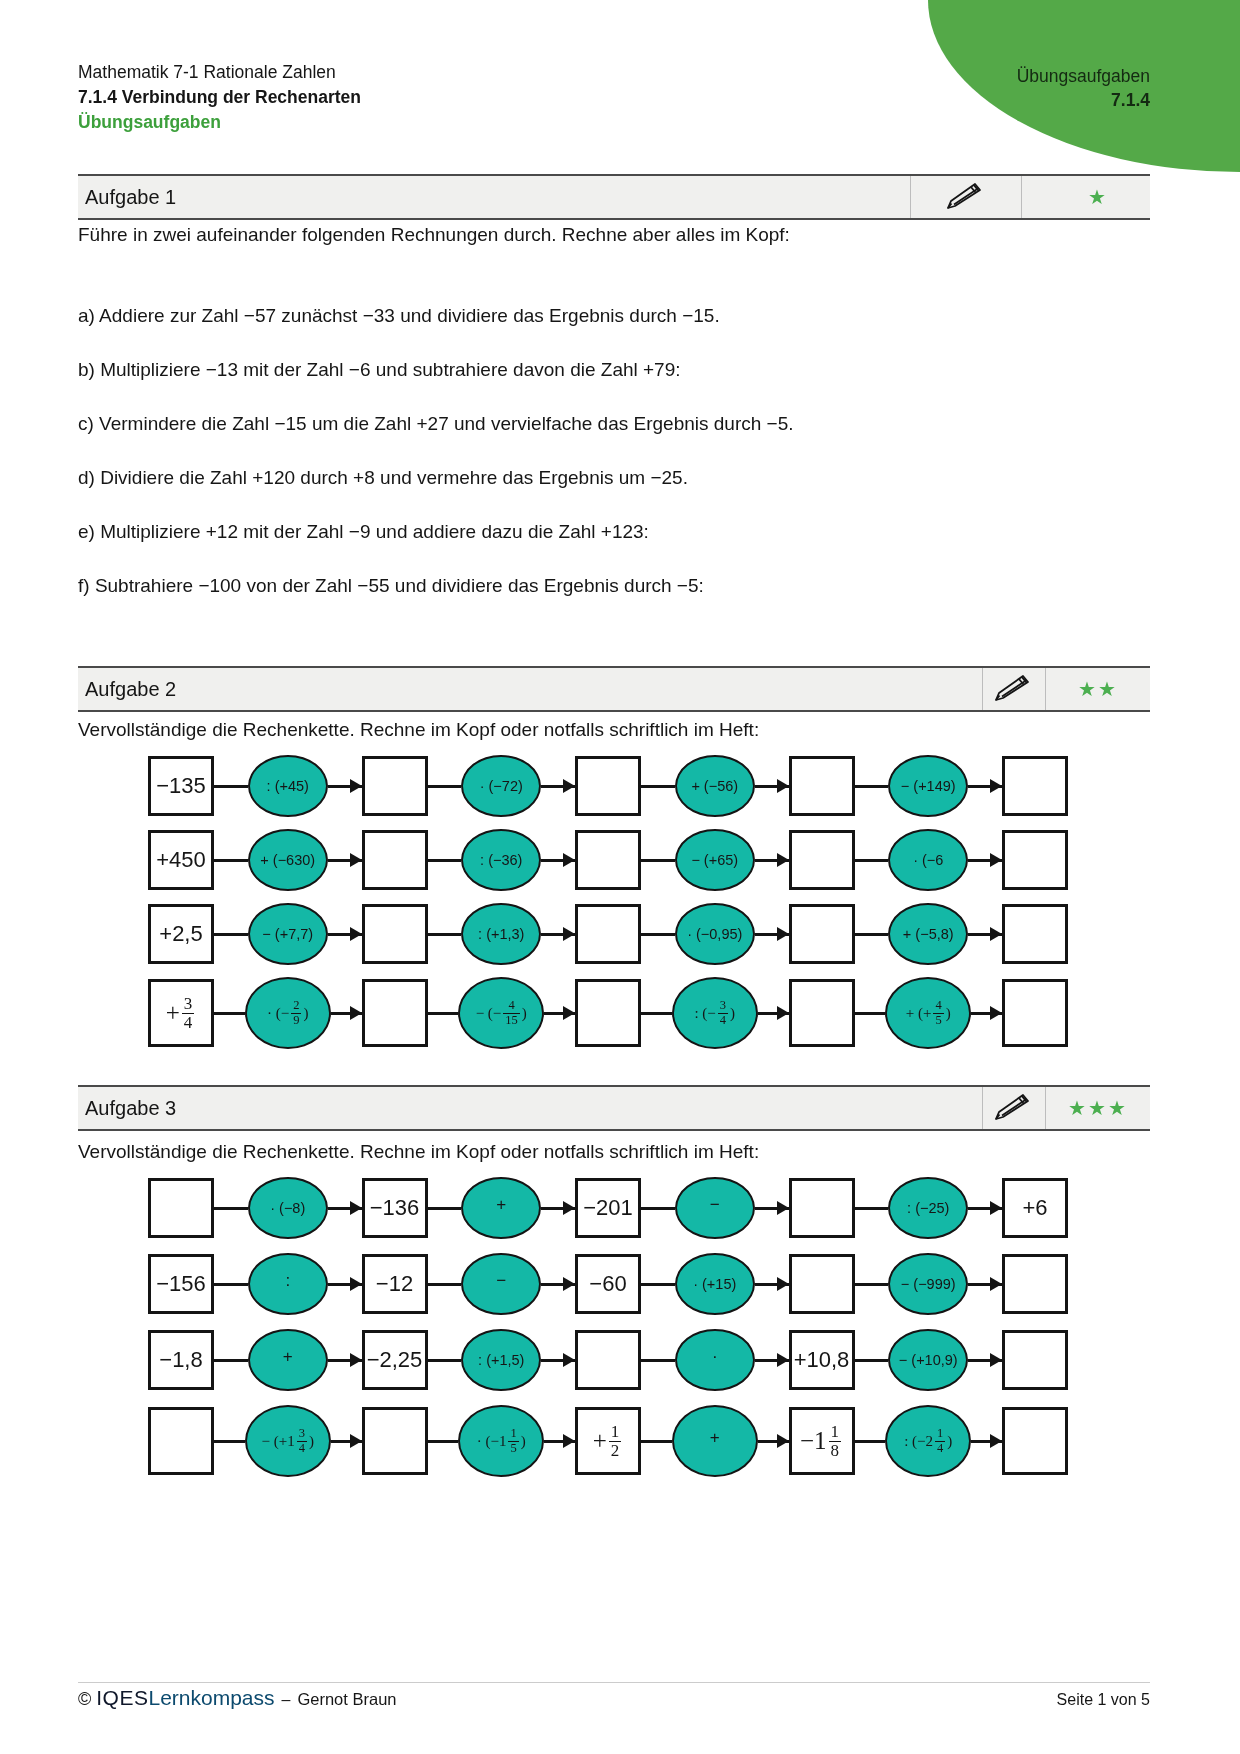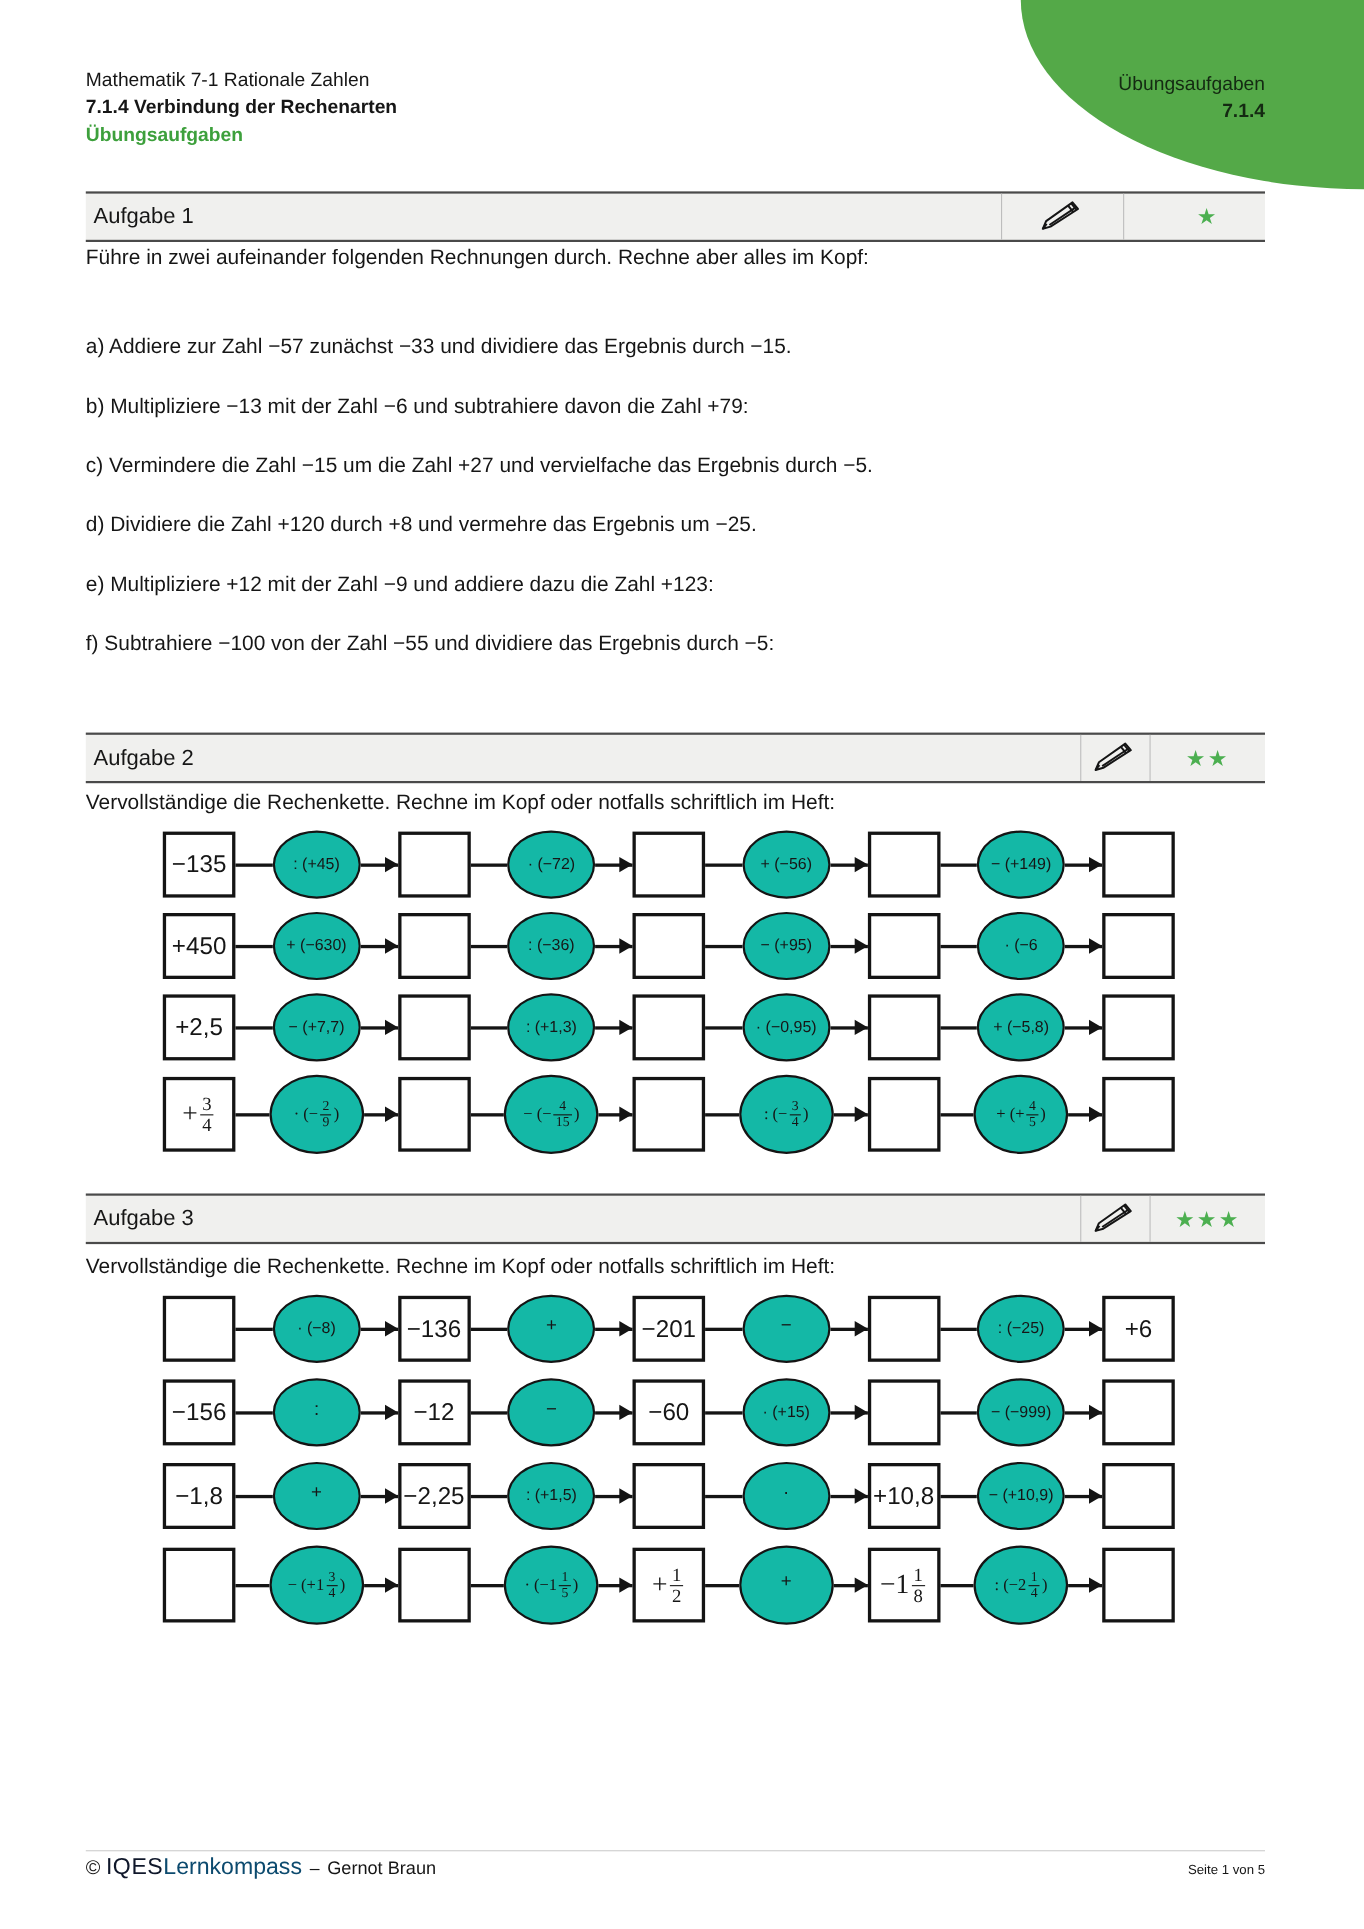--- a/index.html
+++ b/index.html
@@ -57,21 +57,21 @@
   .cbox .fstack .n,.cbox .fstack .d{font-size:17px;padding:0 2px;}
 
   
   .footline{position:absolute;left:78px;top:1682px;width:1072px;height:1px;background:#cccccc;}
   .footer{position:absolute;left:78px;top:1686px;width:1072px;display:flex;align-items:baseline;}
   .f-copy{font-size:18px;margin-right:5px;}
   .f-brand{color:#0f172a;font-size:21px;letter-spacing:0.5px;}
   .f-brand2{color:#0c4a6e;font-size:21px;}
   .f-dash{margin:0 7px;font-size:16px;}
   .f-author{font-size:16.5px;}
-  .f-page{margin-left:auto;font-size:12px;}
+  .f-page{margin-left:auto;font-size:16px;}
 </style>
 </head>
 <body>
 
 <div class="page">
 
   <div class="blob">
     <div class="blob-inner">
       <div class="blob-title">Übungsaufgaben</div>
       <div class="blob-code">7.1.4</div>
@@ -147,21 +147,21 @@
         <div class="cbox">+450</div>
         <div class="conn"></div>
         <div class="cop">+ (−630)</div>
         <div class="conn arrow"></div>
         <div class="cbox"></div>
         <div class="conn"></div>
         <div class="cop">: (−36)</div>
         <div class="conn arrow"></div>
         <div class="cbox"></div>
         <div class="conn"></div>
-        <div class="cop">− (+95)</div>
+        <div class="cop">− (+65)</div>
         <div class="conn arrow"></div>
         <div class="cbox"></div>
         <div class="conn"></div>
         <div class="cop">· (−6</div>
         <div class="conn arrow"></div>
         <div class="cbox"></div>
       </div>
       <div class="crow">
         <div class="cbox">+2,5</div>
         <div class="conn"></div>

